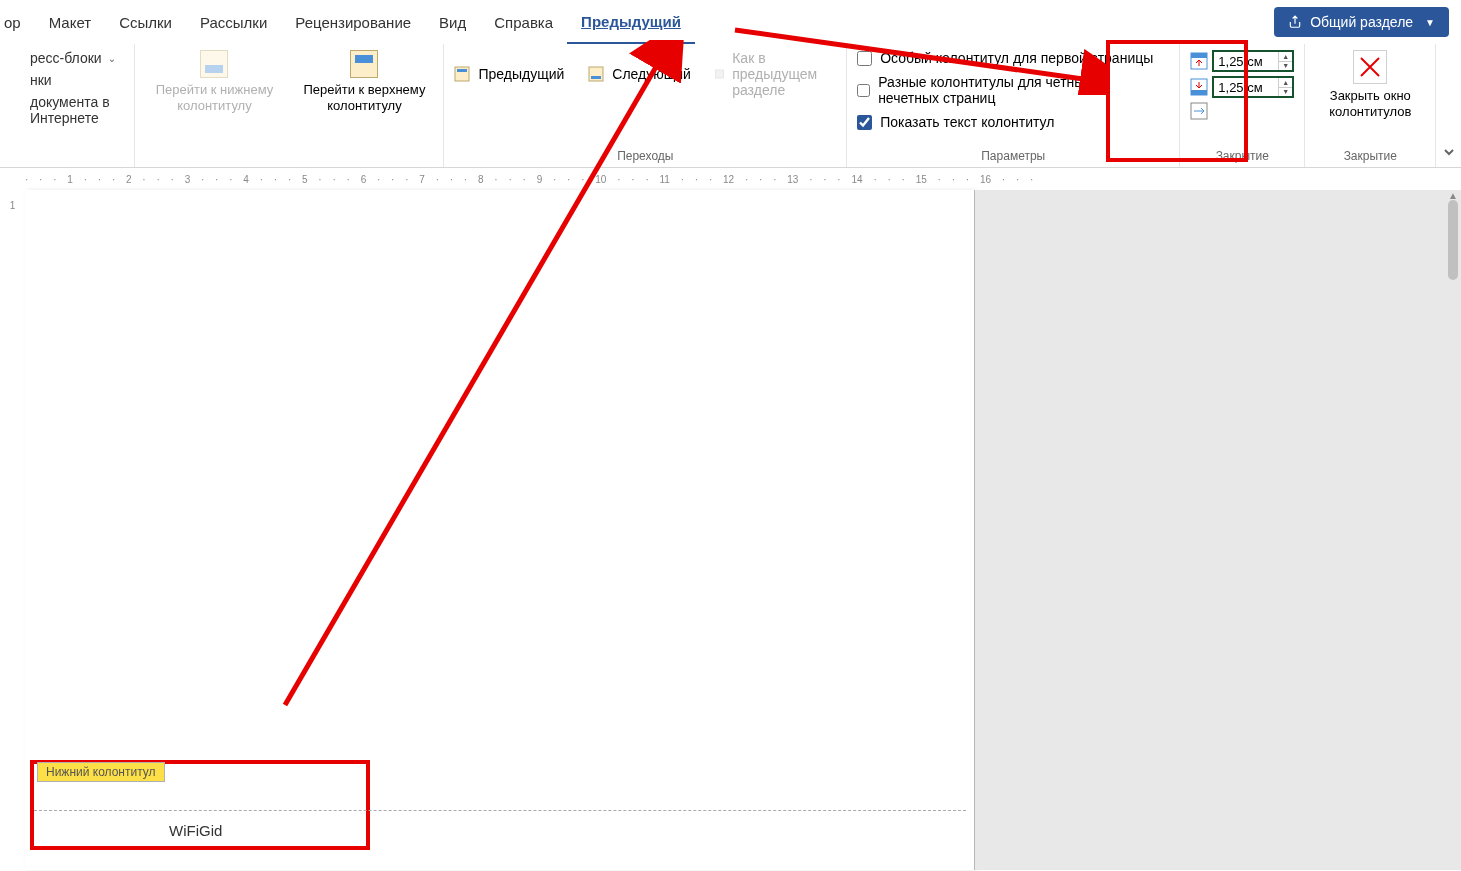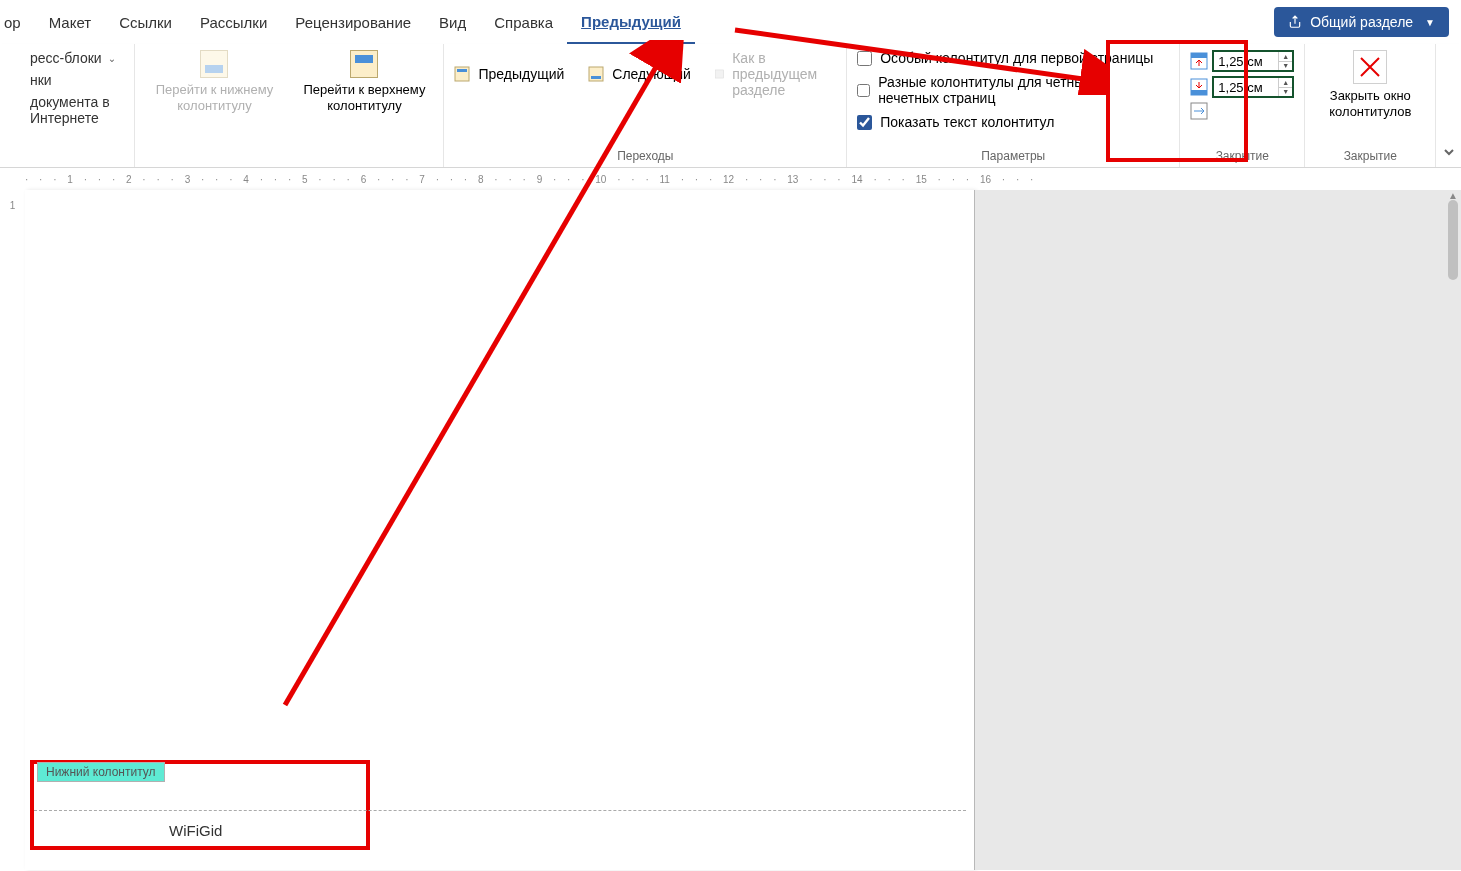--- a/index.html
+++ b/index.html
@@ -58,21 +58,21 @@
   .ruler { height: 22px; background: #fff; display: flex; align-items: center; font-size: 10px; color: #888; letter-spacing: 0; padding-left: 25px; position: relative; overflow: hidden; white-space: nowrap;}
   
   .doc-area { display: flex; height: 680px; }
   .vruler { width: 25px; background: #fff; font-size: 10px; color: #888; text-align: center; padding-top: 10px; }
   .page { position: relative; width: 950px; height: 100%; background: #fff; border-right: 1px solid #b8b8b8; box-shadow: 2px 0 4px rgba(0,0,0,0.1); }
   .page-grey { flex: 1; background: #e8e8e8; position: relative; }
   .scrollbar-thumb { position: absolute; right: 3px; top: 10px; width: 10px; height: 80px; background: #c0c0c0; border-radius: 5px; }
   .scroll-arrow { position: absolute; right: 3px; top: 0; font-size: 10px; color: #888; }
   
   .footer-box { position: absolute; bottom: 20px; left: 5px; width: 340px; height: 90px; border: 4px solid #e60000; }
-  .footer-tag { position: absolute; left: 3px; top: -2px; background: #5eead4; border: 1px solid #b0b0b0; padding: 2px 8px; font-size: 12px; color: #555; }
+  .footer-tag { position: absolute; left: 3px; top: -2px; background: #fde047; border: 1px solid #b0b0b0; padding: 2px 8px; font-size: 12px; color: #555; }
   .footer-dashed { position: absolute; left: 0; right: -600px; top: 46px; border-top: 1px dashed #aaa; }
   .footer-text { position: absolute; left: 135px; top: 58px; font-size: 15px; color: #333; }
   
   .red-highlight-box { position: absolute; border: 4px solid #e60000; pointer-events: none; }
   .box-pos { left: 1106px; top: 40px; width: 142px; height: 122px; }
   
   .arrow-svg { position: absolute; pointer-events: none; }
 </style>
 </head>
 <body>

